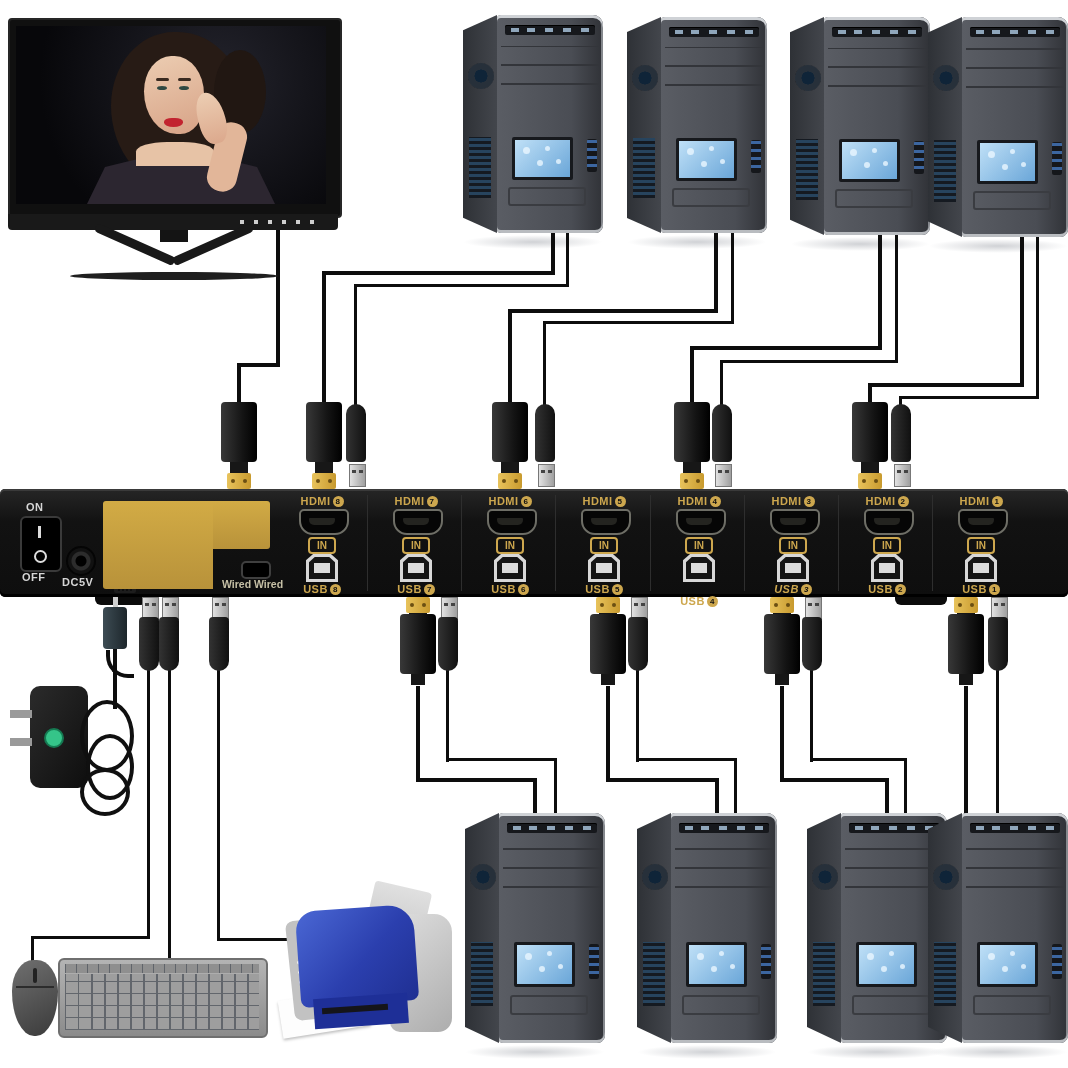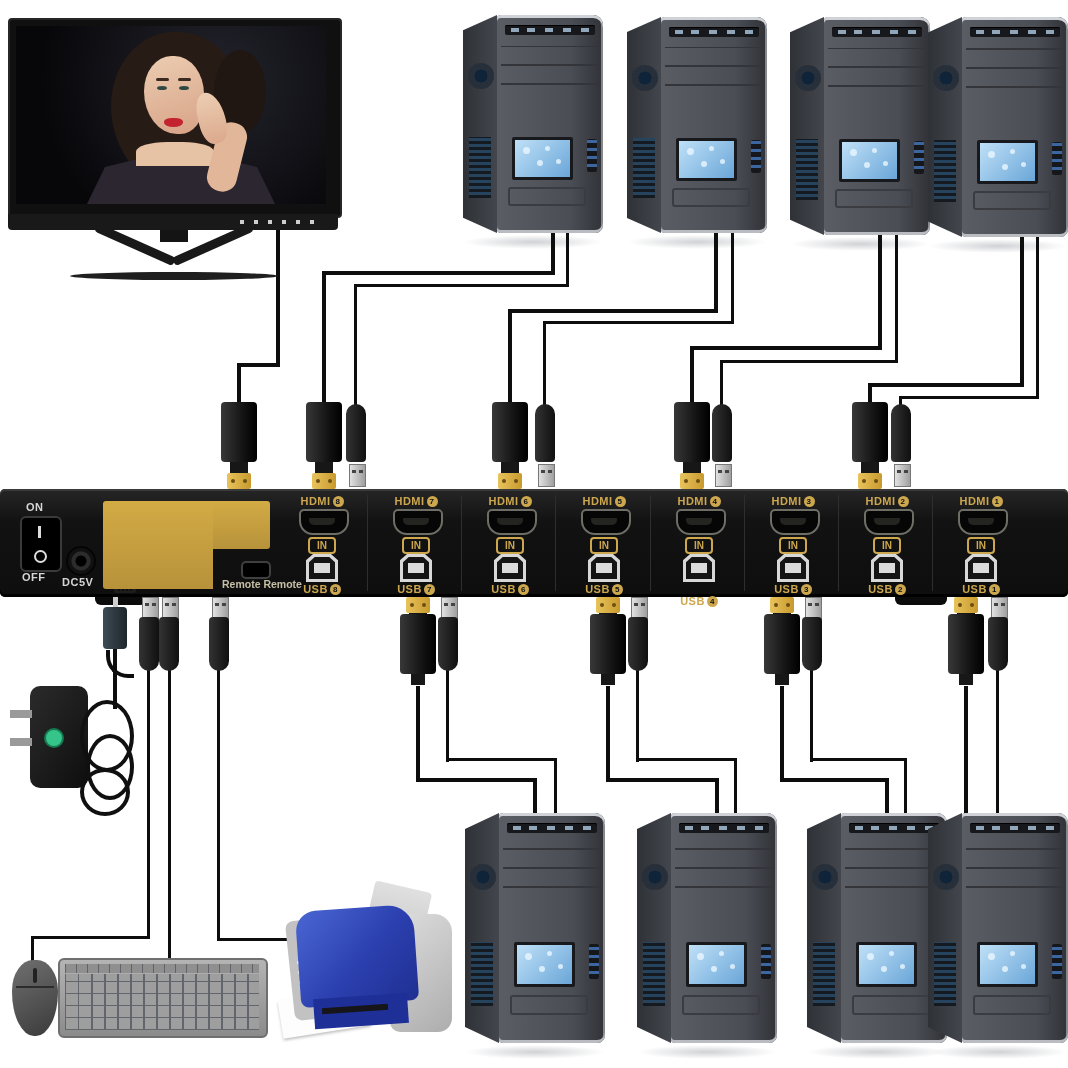--- a/index.html
+++ b/index.html
@@ -195,21 +195,21 @@
     <div class="usb-a" style="top:4px;"></div>
       <div class="usb-a" style="top:24px;"></div>
   </div>
   <div class="kb-ic" style="left:114px;top:91px;"></div>
   <div class="blk-badge" style="left:158px;top:22px;">OUT</div>
   <div class="hdmi-out" style="left:214px;top:18px;"></div>
   <div class="blk-lbl" style="left:220px;top:47px;font-size:11px;">HDMI</div>
   <div class="hubport" style="left:160px;top:67px;"></div>
   <div class="blk-lbl" style="left:156px;top:90px;">2.0 HUB</div>
   <div class="micro" style="left:241px;top:72px;"></div>
-  <div class="remote-lbl" style="left:222px;top:89px;">Remote Remote</div>
+  <div class="remote-lbl" style="left:222px;top:89px;">Wired Wired</div>
   <div id="pg-container">
       <div class="pg" style="left: 280px;">
     <div class="pg-lab" style="top:6px;"><span class="t">HDMI</span><span class="numc n">8</span></div>
     <div class="pg-hdmi"></div>
     <div class="pg-in">IN</div>
     <div class="pg-usb">
           <div class="in1"></div>
           <div class="in2"></div>
         </div>
     <div class="pg-lab" style="top:94px;"><span class="t">USB</span><span class="numc n">8</span></div>
@@ -259,21 +259,21 @@
   </div>
       <div class="pg-sep" style="left: 650px;"></div>
       <div class="pg" style="left: 751px;">
     <div class="pg-lab" style="top:6px;"><span class="t">HDMI</span><span class="numc n">3</span></div>
     <div class="pg-hdmi"></div>
     <div class="pg-in">IN</div>
     <div class="pg-usb">
           <div class="in1"></div>
           <div class="in2"></div>
         </div>
-    <div class="pg-lab" style="top:94px;"><span class="t">USB</span><span class="numc n">3</span></div>
+    <div class="pg-lab" style="top:94px;font-style:italic;"><span class="t">USB</span><span class="numc n">3</span></div>
   </div>
       <div class="pg-sep" style="left: 744px;"></div>
       <div class="pg" style="left: 845px;">
     <div class="pg-lab" style="top:6px;"><span class="t">HDMI</span><span class="numc n">2</span></div>
     <div class="pg-hdmi"></div>
     <div class="pg-in">IN</div>
     <div class="pg-usb">
           <div class="in1"></div>
           <div class="in2"></div>
         </div>

